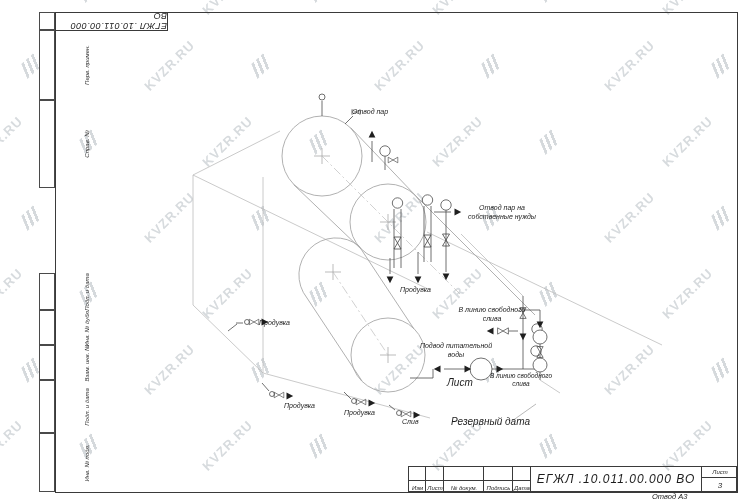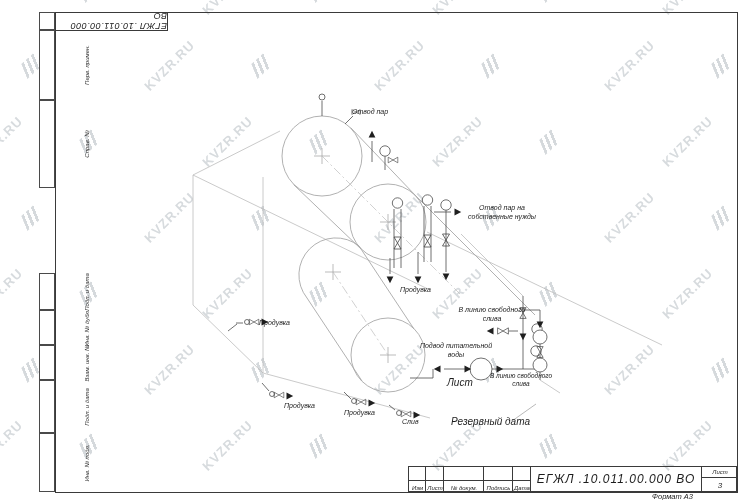--- a/index.html
+++ b/index.html
@@ -247,15 +247,15 @@
     <div class="lab" style="left:35px;width:40px;">№ докум.</div>
     <div class="lab" style="left:75px;width:29px;">Подпись</div>
     <div class="lab" style="left:104px;width:18px;">Дата</div>
     <div class="desig">ЕГЖЛ .10.011.00.000  ВО</div>
     <div class="sheetbox">
       <div class="hd">Лист</div>
       <div class="num">3</div>
     </div>
   </div>
 
-  <div class="format">Формат А3</div>
+  <div class="format">Отвод А3</div>
 
 </div>
 
 </body></html>

